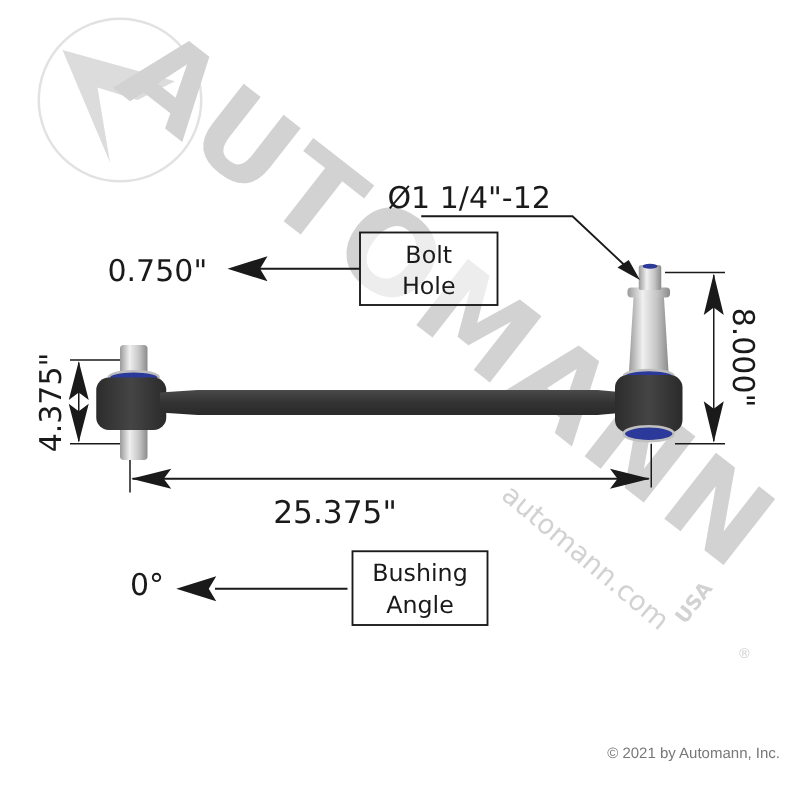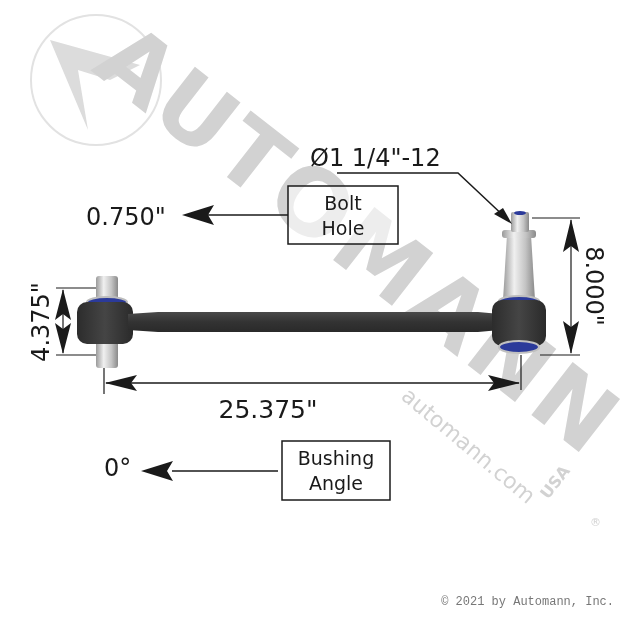--- a/index.html
+++ b/index.html
@@ -2,22 +2,22 @@
 <html><head>
   <meta charset="utf-8">
   <style>
     html, body { margin: 0; padding: 0; background: #ffffff; }
     body { width: 632px; height: 632px; position: relative; overflow: hidden;
            font-family: "DejaVu Sans", sans-serif; }
     #canvas { position: absolute; left: 0; top: 0; width: 632px; height: 632px; }
     .dim-text { font-family: "DejaVu Sans", sans-serif; fill: #1a1a1a; }
     .box-text { font-family: "DejaVu Sans", sans-serif; fill: #1a1a1a; font-size: 19px; }
     .wm-text { font-family: "DejaVu Sans", sans-serif; fill: #d2d2d2; }
-    .copyright { position: absolute; right: 18px; top: 595px; font-size: 12px;
-                 color: #777777; font-family: Liberation Mono, monospace; }
+    .copyright { position: absolute; right: 8px; top: 595px; font-size: 12px;
+                 color: #777777; font-family: Liberation Sans, sans-serif; }
   </style>
 </head>
 <body>
 
 <svg id="canvas" viewBox="0 0 632 632" xmlns="http://www.w3.org/2000/svg">
   <defs>
     <linearGradient id="studGrad" x1="0" x2="1" y1="0" y2="0">
       <stop offset="0" stop-color="#9a9a9a"></stop>
       <stop offset="0.35" stop-color="#f0f0f0"></stop>
       <stop offset="0.7" stop-color="#c4c4c4"></stop>

